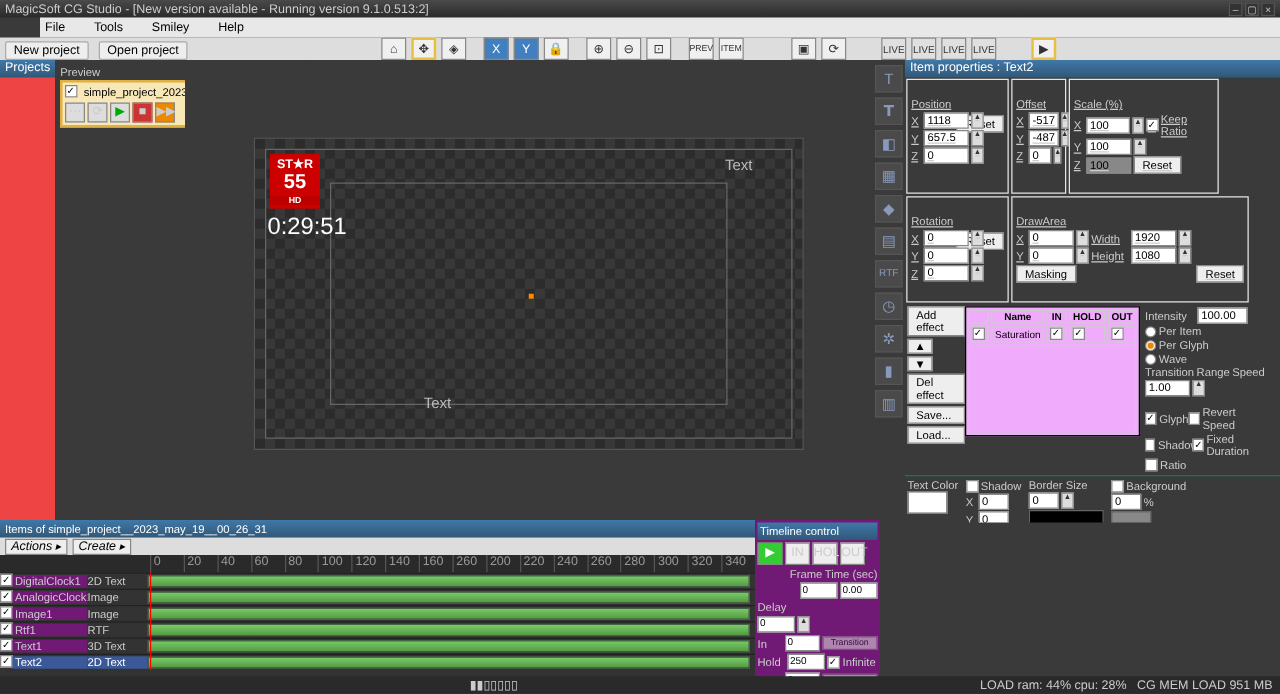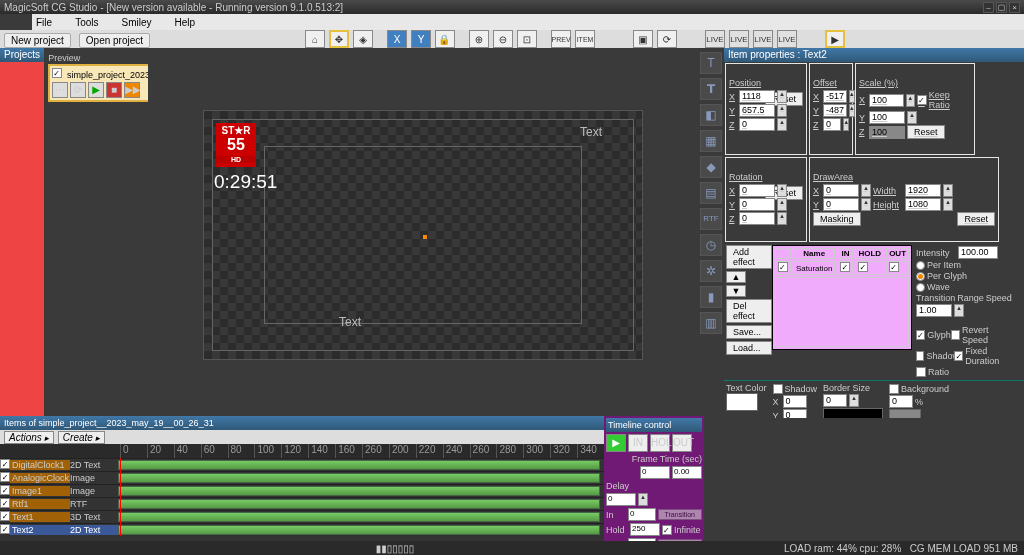--- a/index.html
+++ b/index.html
@@ -86,21 +86,21 @@
 .tlwrap { position:absolute; left:0; right:0; bottom:14px; height:125px; display:flex; }
 .tl-left { width:604px; background:#333; }
 .tl-hdr { height:14px; background:linear-gradient(#4078a8,#305878); color:#fff; font-size:9px; padding:0 4px; line-height:14px; }
 .tl-bar { height:14px; background:#ddd; display:flex; align-items:center; gap:4px; padding:0 4px; color:#000; }
 .tl-bar .btn { padding:0 4px;font-style:italic; }
 .ruler { height:14px; background:#2a2a2a; display:flex; color:#999; font-size:8px; position:relative; padding-left:120px; }
 .ruler span { flex:1; border-left:1px solid #555; padding-left:2px; }
 .tracks { }
 .track { height:13px; display:flex; align-items:center; border-top:1px solid #222; }
 .track .tc { width:10px; text-align:center; }
-.track .tname { width:60px; color:#ccc; font-size:9px; padding-left:2px; background:#a16207; }
+.track .tname { width:60px; color:#ccc; font-size:9px; padding-left:2px; background:#701a75; }
 .track .ttype { width:48px; color:#ccc; font-size:9px; background:#333; }
 .track .tbar { flex:1; height:10px; background:linear-gradient(#7c6,#594); border:1px solid #464; margin-right:4px; }
 .track.sel .tname, .track.sel .ttype { background:#3b5998; color:#fff; }
 .playhead { position:absolute; left:120px; top:0; bottom:0; width:1px; background:#f00; }
 .tracks-wrap { position:relative; }
 
 .tl-ctrl { width:100px; background:#701a75; padding:2px; }
 .tl-ctrl .hdr { height:14px; background:linear-gradient(#4078a8,#305878); color:#fff; font-size:9px; padding:0 2px; line-height:14px; }
 .tctl-row { display:flex; gap:2px; margin:2px 0; align-items:center; }
 .tctl-row .pbtn { width:20px; height:18px; border:1px solid #888; background:#eee; text-align:center; line-height:16px; font-size:10px; }

